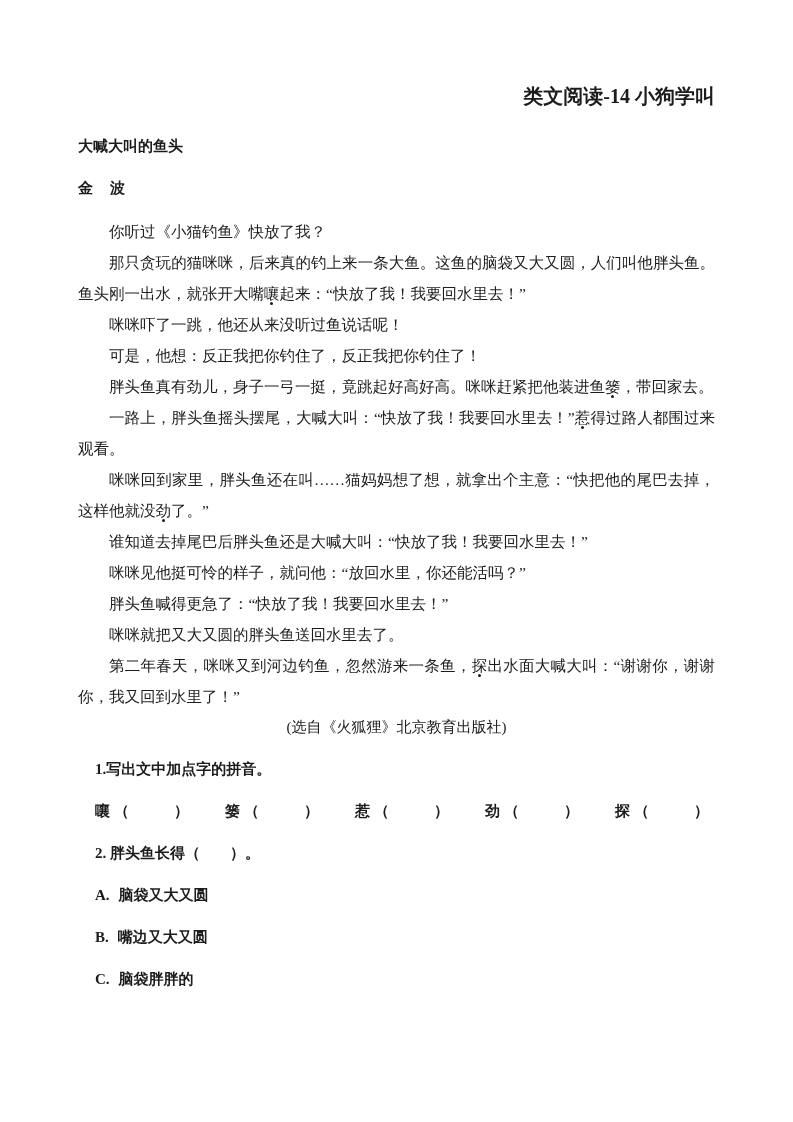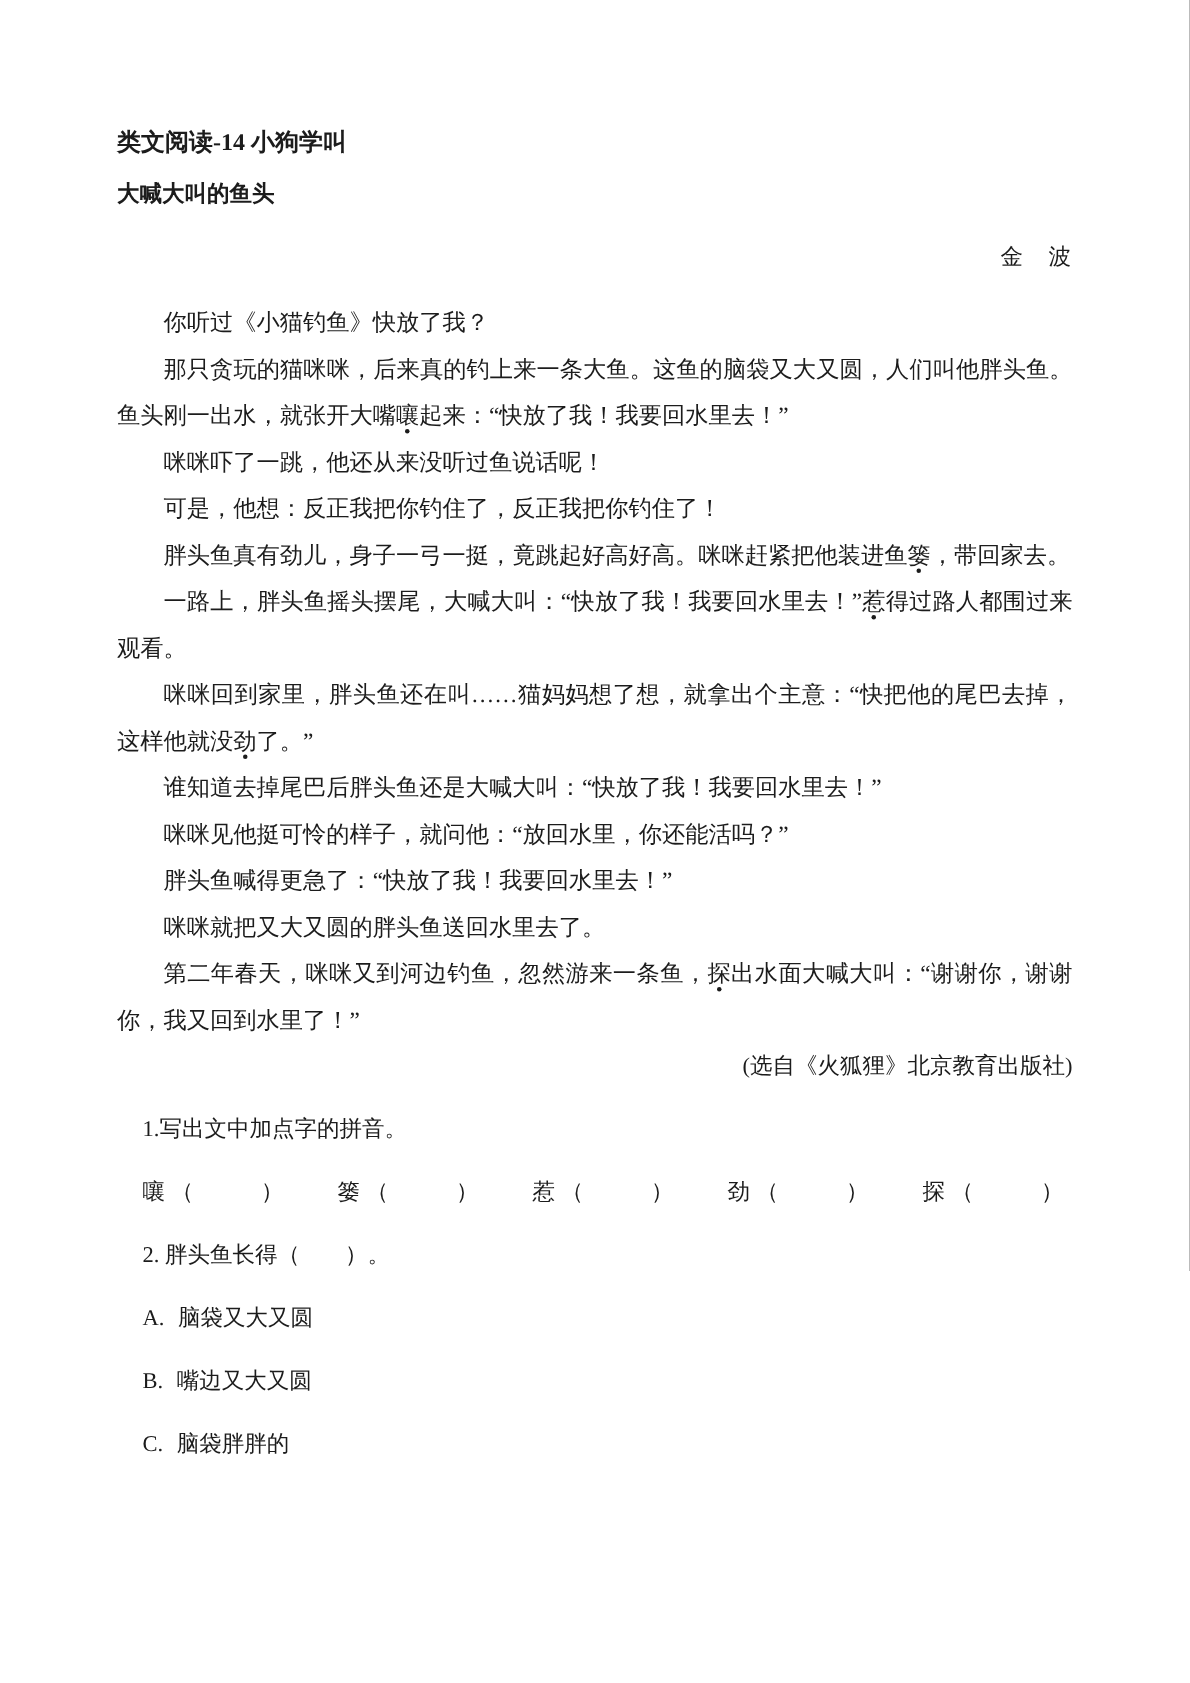--- a/index.html
+++ b/index.html
@@ -9,67 +9,69 @@
     width: 793px;
     height: 1122px;
     margin: 0 auto;
     background: #ffffff;
     color: #1c1c1c;
     font-family: "Liberation Serif", serif;
     padding: 84px 78px 40px 78px;
     overflow: hidden;
   }
   .doc-title {
-    text-align: left;
-    font-size: 16px;
+    text-align: right;
+    font-size: 20px;
     font-weight: 700;
     line-height: 24px;
-    margin-bottom: 12px;
+    margin-bottom: 28px;
   }
   .doc-subtitle {
     text-align: left;
     font-size: 15px;
     font-weight: 700;
     line-height: 20px;
     margin-bottom: 22px;
   }
   .doc-author {
-    text-align: right;
+    text-align: left;
     font-size: 15px;
     line-height: 20px;
     margin-bottom: 18px;
     letter-spacing: 1px;
+    font-weight: bold;
   }
   .story p {
     font-size: 15.5px;
     line-height: 31px;
     text-indent: 31px;
     text-align: justify;
   }
   .dotchar { position: relative; }
   .dotchar::after {
     content: "";
     position: absolute;
     left: 50%;
     bottom: -3px;
     width: 3px;
     height: 3px;
     margin-left: -1.5px;
     border-radius: 50%;
     background: #1c1c1c;
   }
   .source-line {
-    text-align: right;
+    text-align: center;
     font-size: 15px;
     line-height: 31px;
   }
   .questions {
     margin-top: 16px;
     padding-left: 17px;
     font-size: 15px;
+    font-weight: bold;
   }
   .qline {
     line-height: 20px;
     margin-bottom: 22px;
   }
   .pinyin-row {
     display: flex;
     flex-wrap: nowrap;
     gap: 36px;
     line-height: 20px;

